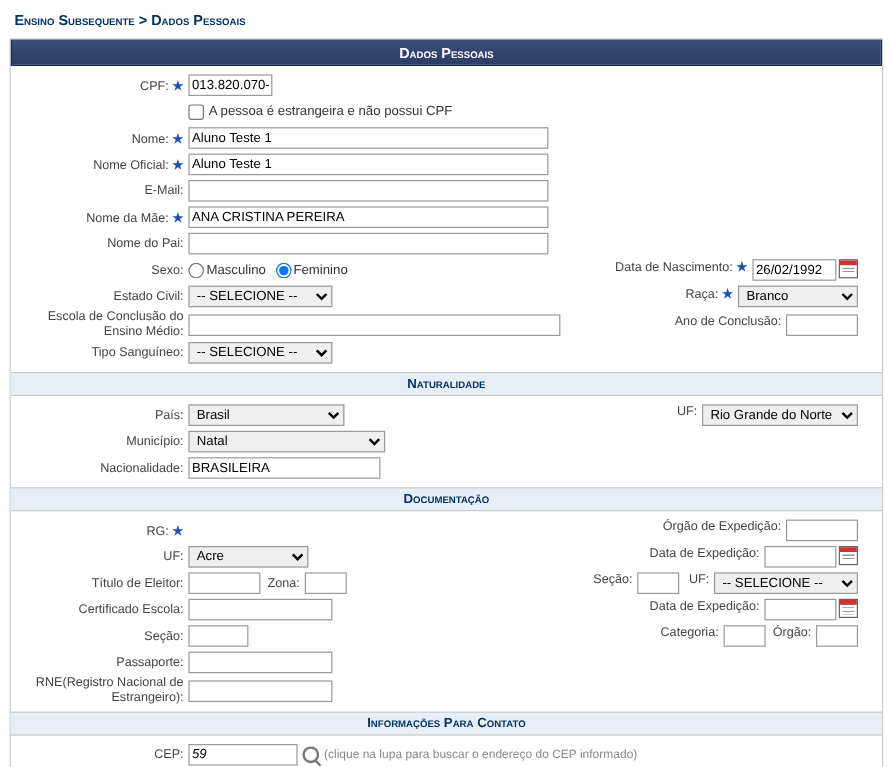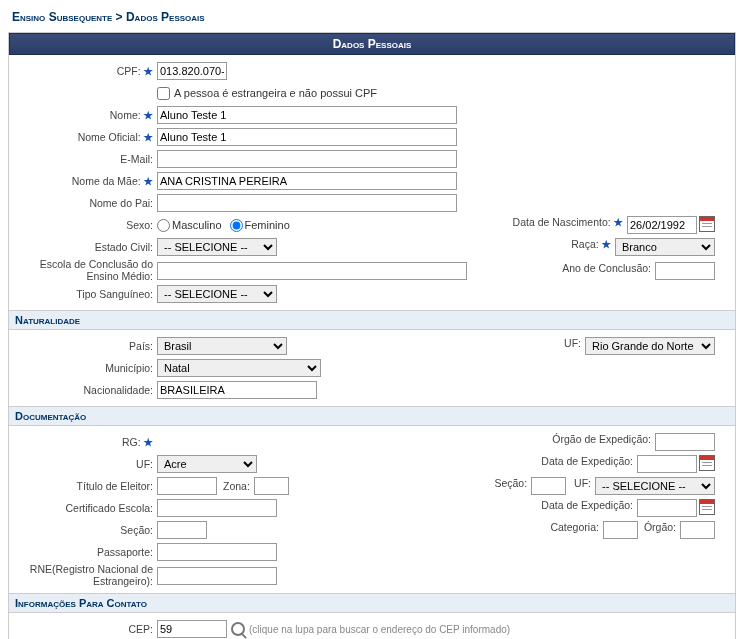--- a/index.html
+++ b/index.html
@@ -1,20 +1,20 @@
 <!DOCTYPE html>
 <html><head>
 <meta charset="utf-8">
 <style>
 * { box-sizing: border-box; margin: 0; padding: 0; }
 body { font-family: Verdana, Arial, sans-serif; font-size: 11px; color: #333; background: #fff; padding: 8px; }
 .breadcrumb { color: #003366; font-weight: bold; font-variant: small-caps; margin-bottom: 6px; font-size: 12px; padding: 2px 4px; }
 .breadcrumb a { color: #003366; text-decoration: none; }
 .section-header { background: #2A3D66; background: linear-gradient(#3a4d7a,#2A3D66); color: #fff; text-align: center; font-weight: bold; font-variant: small-caps; padding: 3px; border: 1px solid #1a2d56; font-size: 12px; }
-.sub-header { background: #e8eef5; color: #003366; font-weight: bold; font-variant: small-caps; padding: 3px 6px; border-bottom: 1px solid #ccc; border-top: 1px solid #ccc; font-size: 11px; }
+.sub-header { background: #e8eef5; color: #003366; font-weight: bold; font-variant: small-caps; padding: 3px 6px; border-bottom: 1px solid #ccc; border-top: 1px solid #ccc; font-size: 11px; text-align: center; }
 .form-body { padding: 4px 0; }
 .row { display: flex; align-items: center; margin: 2px 0; min-height: 20px; }
 .label { width: 148px; text-align: right; padding-right: 4px; color: #444; font-size: 10.5px; }
 .req { color: #1a50b8; font-weight: bold; }
 input[type=text], select { border: 1px solid #999; font-size: 11px; padding: 1px 2px; height: 18px; background:#fff; }
 input[type=text] { }
 select { background: #efefef; }
 .right-col { margin-left: auto; display: flex; align-items: flex-start; padding-right: 20px; }
 .rlabel { text-align: right; padding-right: 4px; color: #444; font-size: 10.5px; }
 .cal-icon { display:inline-block; width:16px; height:16px; border:1px solid #666; background:#fff; position:relative; vertical-align:middle; margin-left:2px; cursor:pointer; }
@@ -177,20 +177,20 @@
   <div class="row">
     <div class="label" style="line-height:1.1">RNE(Registro Nacional de Estrangeiro):</div>
     <input type="text" style="width: 120px;">
   </div>
 </div>
 
 <div class="sub-header">Informações Para Contato</div>
 <div class="form-body">
   <div class="row">
     <div class="label">CEP:</div>
-    <input type="text" style="width: 70px;" value="59">
+    <input type="text" style="width: 91px; font-style: italic;" value="59">
     <span class="lupa"></span>
     <span class="hint">(clique na lupa para buscar o endereço do CEP informado)</span>
   </div>
 
 </div>
 
 </div>
 
 </body></html>

